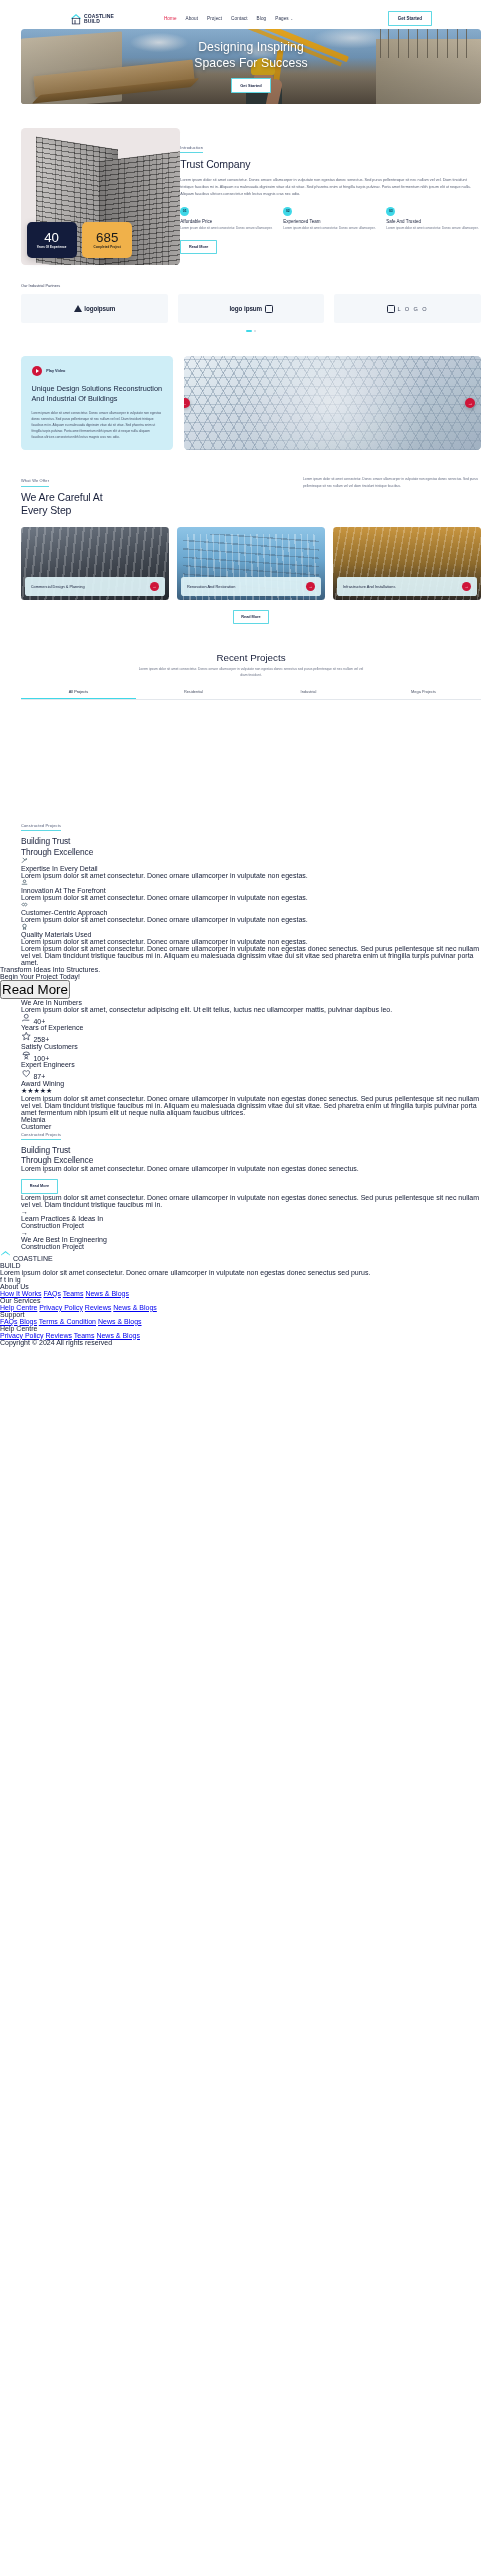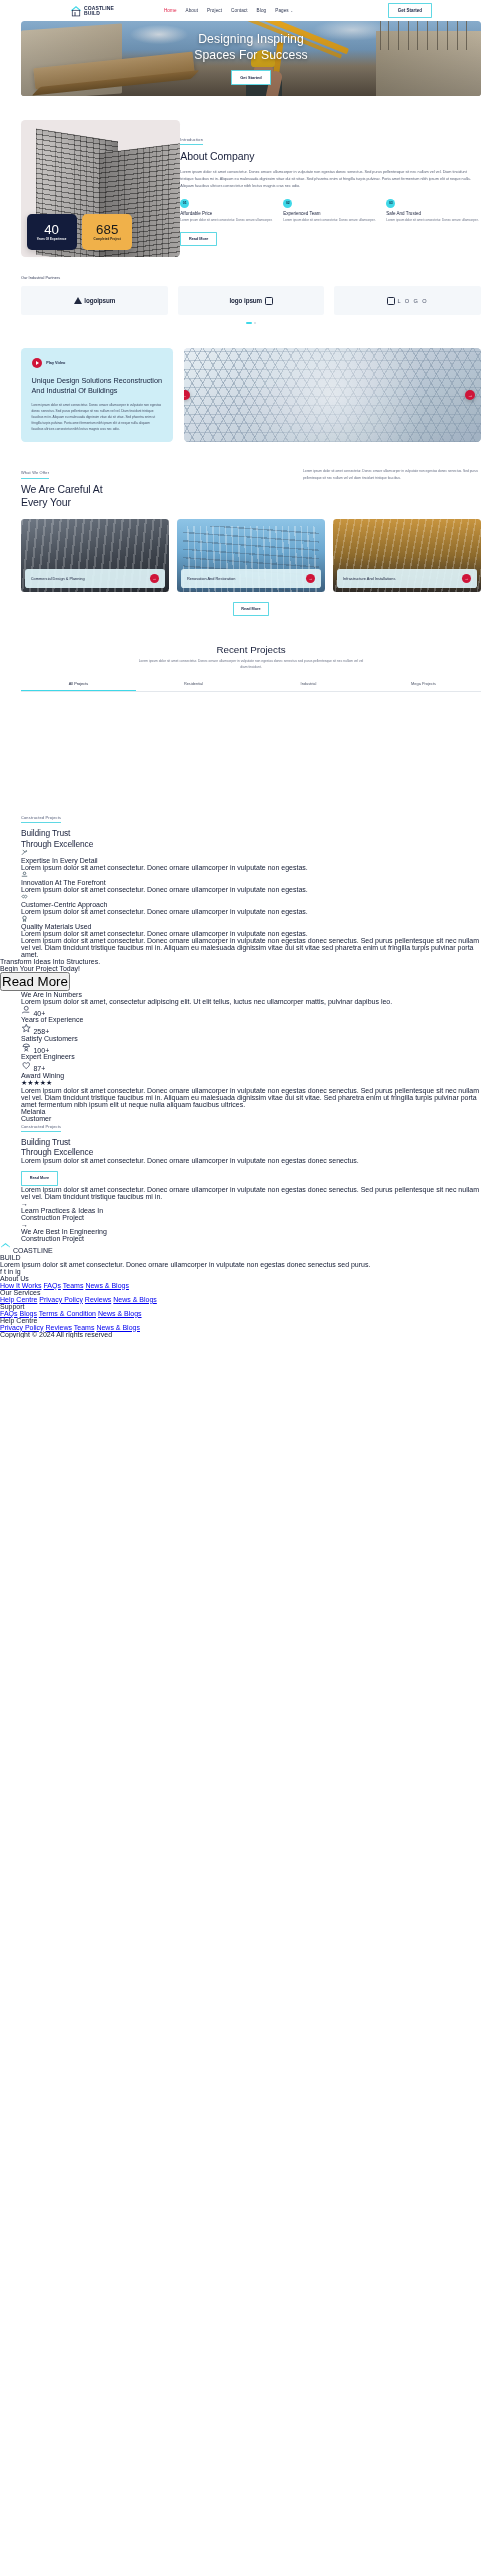--- a/index.html
+++ b/index.html
@@ -1,18 +1,18 @@
 <!DOCTYPE html>
 <html style="font-size:11px"><head>
 <meta charset="utf-8">
 <style>
   *{margin:0;padding:0;box-sizing:border-box}
   html,body{width:502px}
   body{font-family:"Liberation Sans",sans-serif;background:#fff;color:#121a33;font-size:7px;-webkit-font-smoothing:antialiased}
-  .wrap{width:502px;margin:0 auto;position:relative}
+  .wrap{width:502px;margin:8px auto;position:relative}
   .inner{width:460px;margin:0 auto}
 
   
   .topbar{height:21px;display:flex;align-items:center;background:#fff;padding:0 70px}
   .logo{display:flex;align-items:center;gap:2.1px}
   .logo-mark{width:12px;height:12px;position:relative}
   .logo-mark svg{display:block}
   .logo-text{line-height:1.0}
   .logo-t1{font-size:5px;font-weight:700;letter-spacing:0.1px;color:#1b2545;display:block}
   .logo-t2{font-size:5px;font-weight:700;letter-spacing:0.1px;color:#1b2545;display:block}
@@ -349,21 +349,21 @@
             <span class="stat-lbl">Years Of Experience</span>
           </div>
           <div class="stat-card stat-amber">
             <span class="stat-num">685</span>
             <span class="stat-lbl">Completed Project</span>
           </div>
         </div>
       </div>
       <div class="about-right">
         <span class="eyebrow">Introduction</span>
-        <div class="h2">About Company</div>
+        <div class="h2">Trust Company</div>
         <p class="ptext" style="margin-top:5.6px">Lorem ipsum dolor sit amet consectetur. Donec ornare ullamcorper in vulputate non egestas donec senectus. Sed purus pellentesque sit nec nullam vel vel. Diam tincidunt tristique faucibus mi in. Aliquam eu malesuada dignissim vitae dui sit vitae. Sed pharetra enim ut fringilla turpis pulvinar. Porta amet fermentum nibh ipsum elit ut neque nulla. Aliquam faucibus ultrices consectetur nibh lectus magnis cras nec odio.</p>
         <div class="feat-row">
           <div class="feat">
             <span class="feat-badge">01</span>
             <div class="feat-t">Affordable Price</div>
             <div class="feat-p">Lorem ipsum dolor sit amet consectetur. Donec ornare ullamcorper.</div>
           </div>
           <div class="feat">
             <span class="feat-badge">02</span>
             <div class="feat-t">Experienced Team</div>
@@ -418,21 +418,21 @@
         <span class="arrow-btn arrow-r">→</span>
       </div>
     </div>
 
     <div class="offer">
       <div class="offer-head">
         <div>
           <span class="eyebrow">What We Offer</span>
           <div class="h2">
             <span>We Are Careful At</span><br>
-            <span>Every Your</span>
+            <span>Every Step</span>
           </div>
         </div>
         <div class="offer-p">Lorem ipsum dolor sit amet consectetur. Donec ornare ullamcorper in vulputate non egestas donec senectus. Sed purus pellentesque sit nec nullam vel vel diam tincidunt tristique faucibus.</div>
       </div>
       <div class="svc-row">
         <div class="svc">
           <div class="svc-img s1"></div>
           <div class="svc-cap">
             <span class="svc-t">Commercial Design &amp; Planning</span>
             <span class="svc-go">→</span>

